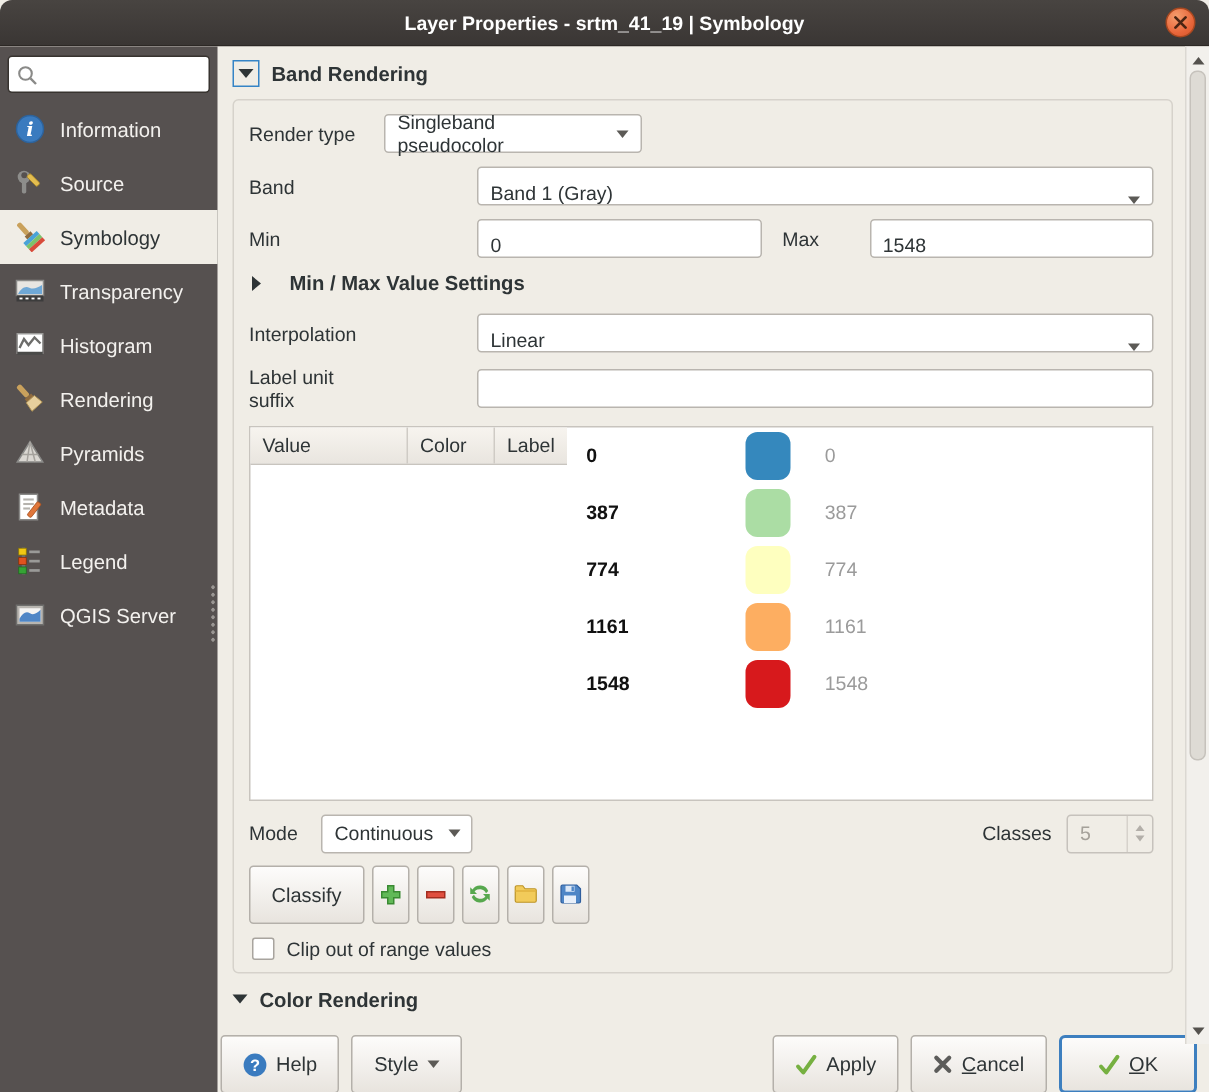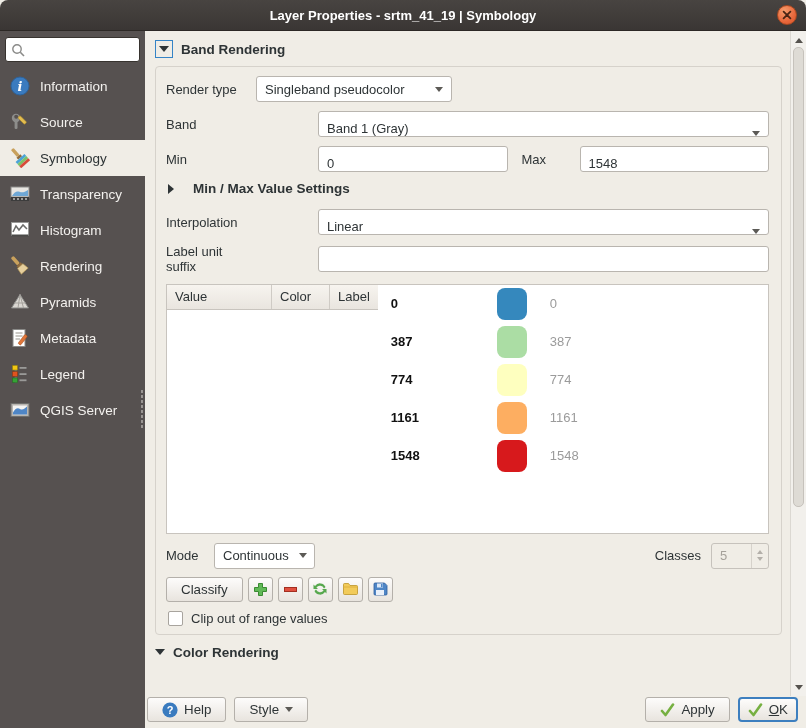--- a/index.html
+++ b/index.html
@@ -53,21 +53,21 @@
   .flabel{width:152px;flex-shrink:0;}
   .flabel-rt{width:90px;flex-shrink:0;}
   .flabel-wrap{width:152px;flex-shrink:0;}
   .flabel-wrap span{display:block;width:78px;line-height:1.18;}
   
   .combo,.input{height:26px;background:#fff;border:1px solid #b9b5af;border-radius:3px;
     box-sizing:border-box;display:flex;align-items:center;padding:0 8px;}
   .combo{justify-content:space-between;gap:10px;cursor:pointer;}
   .combo-arrow{width:0;height:0;border-left:4px solid transparent;border-right:4px solid transparent;
     border-top:5px solid #5c5a56;flex-shrink:0;}
-  .w-rt{width:196px;}
+  .w-rt{width:172px;}
   .grow{flex:1;min-width:0;align-items:flex-end;}
   .sub-hdr{display:flex;align-items:center;gap:19px;font-weight:bold;font-size:13.5px;
     margin:4px 0 13px 2px;}
   .ramp-control{flex:1;display:flex;height:26px;box-sizing:border-box;}
   .ramp{flex:1;border:1px solid #b9b5af;border-right:none;border-radius:3px 0 0 3px;}
   .ramp-btn{width:17px;border:1px solid #b3afa9;border-radius:0 3px 3px 0;
     background:linear-gradient(#fdfcfb,#e8e4de);display:flex;align-items:center;justify-content:center;cursor:pointer;}
   .maxlabel{width:58px;padding-left:14px;flex-shrink:0;}
   
   .ramp-table{border:1px solid #c8c4be;background:#fff;height:248px;margin-bottom:9px;
@@ -87,42 +87,42 @@
   .flabel-mode{width:48px;flex-shrink:0;}
   .w-mode{width:101px;}
   .classes-lab{margin-left:auto;padding-right:10px;}
   .spinner{width:58px;height:26px;border:1px solid #c6c2bc;border-radius:3px;background:#f0ede6;
     box-sizing:border-box;display:flex;align-items:center;color:#a5a19a;}
   .spin-val{flex:1;padding-left:8px;}
   .spin-arrows{width:16px;height:100%;border-left:1px solid #d6d2cb;display:flex;flex-direction:column;
     align-items:center;justify-content:center;gap:3px;}
   .sp-up{width:0;height:0;border-left:3.5px solid transparent;border-right:3.5px solid transparent;border-bottom:4px solid #b3afa9;}
   .sp-dn{width:0;height:0;border-left:3.5px solid transparent;border-right:3.5px solid transparent;border-top:4px solid #b3afa9;}
-  .btn{height:25px;background:linear-gradient(#fdfcfb,#e8e4de);border:1px solid #b4b0aa;
+  .btn{height:39px;background:linear-gradient(#fdfcfb,#e8e4de);border:1px solid #b4b0aa;
     border-radius:3px;box-sizing:border-box;display:inline-flex;align-items:center;
     justify-content:center;gap:6px;padding:0 14px;cursor:pointer;color:#2e3436;}
   .icon-btn{width:25px;padding:0;}
   .toolrow{display:flex;align-items:center;gap:5px;margin-bottom:9px;}
   .chk-row{display:flex;align-items:center;margin:3px 0 2px 2px;}
   .checkbox{width:15px;height:15px;background:#fff;border:1px solid #a8a49e;border-radius:2px;
     box-sizing:border-box;margin-right:8px;cursor:pointer;}
   
   .scrollbar{position:absolute;top:0;right:0;bottom:33px;width:16px;background:#f2f0ec;
     border-left:1px solid #dbd8d2;box-sizing:border-box;}
   .sb-arrow{position:absolute;left:0;width:100%;height:14px;display:flex;align-items:center;justify-content:center;}
   .sb-arrow.top{top:2px;}
   .sb-arrow.bottom{bottom:2px;}
   .sb-up{width:0;height:0;border-left:4px solid transparent;border-right:4px solid transparent;border-bottom:5px solid #55524e;}
   .sb-dn{width:0;height:0;border-left:4px solid transparent;border-right:4px solid transparent;border-top:5px solid #55524e;}
   .sb-thumb{position:absolute;left:2px;right:2px;top:16px;height:460px;border-radius:5px;
     background:#dedbd5;border:1px solid #c6c2bc;box-sizing:border-box;}
   
   .footer{height:33px;display:flex;align-items:center;gap:8px;padding:0 8px 3px 2px;}
   .spacer{flex:1;}
-  .btn.ok{border:2px solid #3d7fbf;border-radius:4px;padding:0 8px;}
+  .btn.ok{border:2px solid #3d7fbf;border-radius:4px;padding:0 24px;}
   .u{text-decoration:underline;}
   .ftr-ic{display:flex;align-items:center;}
 </style>
 </head>
 <body>
 
 <div class="titlebar">
   <span class="title-text">Layer Properties - srtm_41_19 | Symbology</span>
   <div class="close-btn">
     <span class="ftr-ic">
@@ -484,20 +484,28 @@
       </button>
       <span class="spacer"></span>
       <button class="btn">
         <span class="ftr-ic">
             <svg width="15" height="14" viewBox="0 0 15 14">
               <path d="M2 8l3.5 4L13 1.5" fill="none" stroke="#76b041" stroke-width="2.6" stroke-linecap="round" stroke-linejoin="round"></path>
             </svg>
           </span>
         <span>Apply</span>
       </button>
+      <button class="btn">
+        <span class="ftr-ic">
+            <svg width="13" height="13" viewBox="0 0 13 13">
+              <path d="M2.2 2.2l8.6 8.6M10.8 2.2L2.2 10.8" stroke="#5c5c5a" stroke-width="2.8" stroke-linecap="round"></path>
+            </svg>
+          </span>
+        <span><span class="u">C</span><span>ancel</span></span>
+      </button>
       <button class="btn ok">
         <span class="ftr-ic">
             <svg width="15" height="14" viewBox="0 0 15 14">
               <path d="M2 8l3.5 4L13 1.5" fill="none" stroke="#76b041" stroke-width="2.6" stroke-linecap="round" stroke-linejoin="round"></path>
             </svg>
           </span>
         <span><span class="u">O</span><span>K</span></span>
       </button>
     </div>
   </div>

